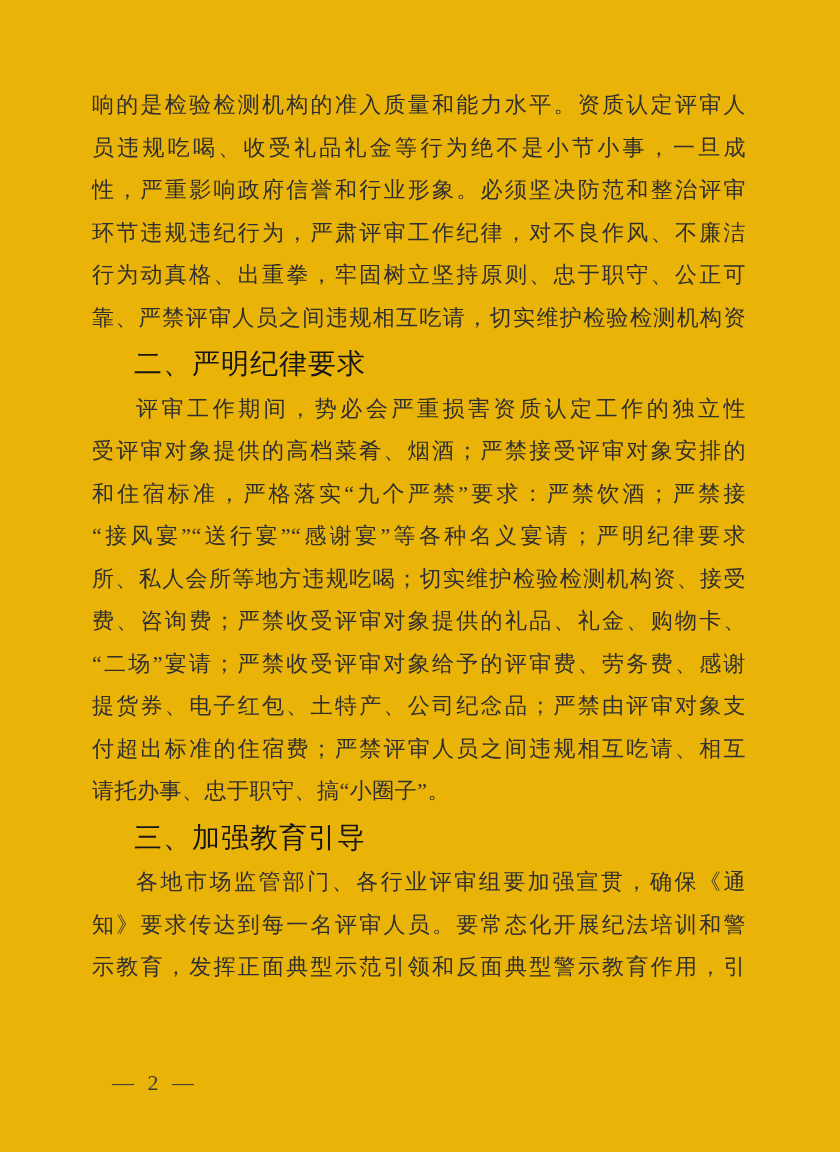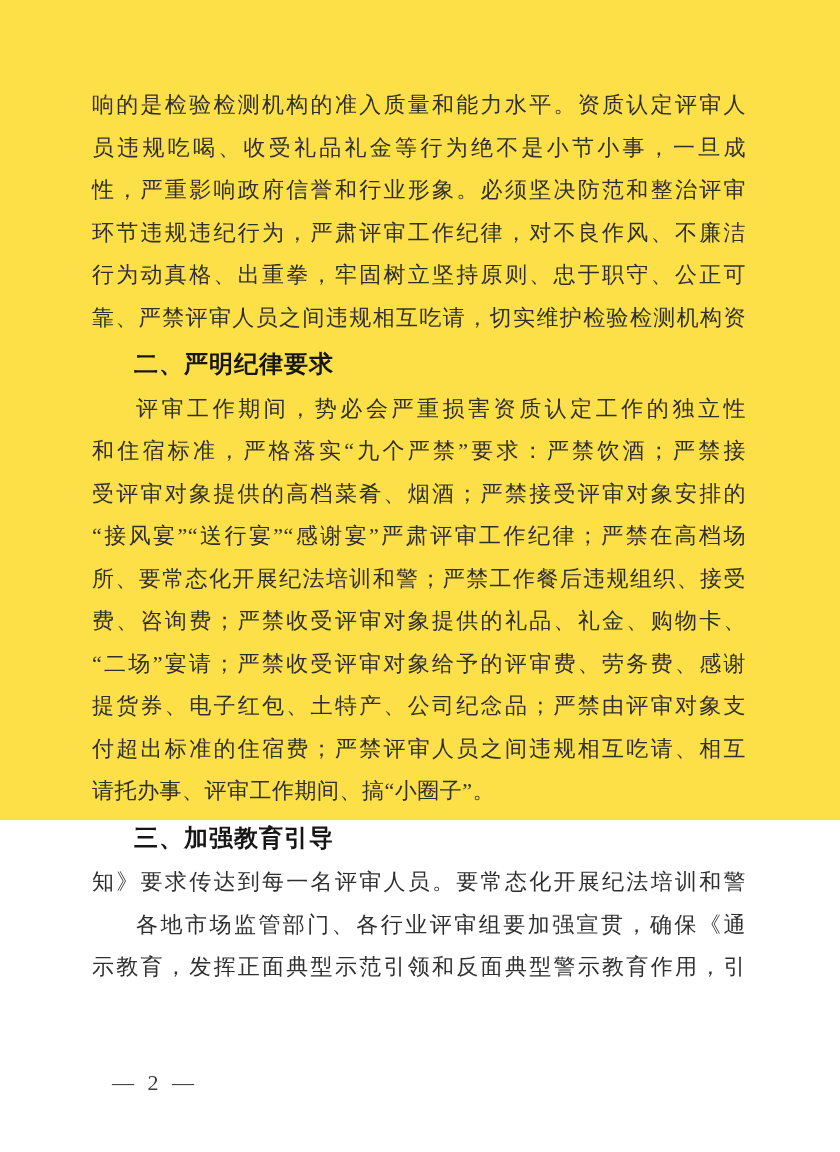--- a/index.html
+++ b/index.html
@@ -6,22 +6,22 @@
   html, body {
     width: 840px;
     height: 1152px;
     background: #ffffff;
     font-family: "Liberation Serif", serif;
     overflow: hidden;
   }
   .page {
     position: relative;
     width: 840px;
-    height: 820px;
-    background: #fde047;
+    height: 1152px;
+    background: #eab308;
   }
   .doc-body {
     position: absolute;
     left: 92px;
     top: 84px;
     width: 654px;
     color: #2f2f2f;
   }
   .para { width: 100%; }
   .line {
@@ -34,22 +34,22 @@
   .line.fill {
     text-align: justify;
     text-align-last: justify;
     text-justify: inter-character;
   }
   .line.indent {
     text-indent: 44px;
   }
   .heading {
     font-family: "Liberation Sans", sans-serif;
-    font-weight: bold;
-    font-size: 24px;
+    font-weight: normal;
+    font-size: 28px;
     line-height: 42.5px;
     height: 42.5px;
     margin-top: 4px;
     margin-bottom: 2px;
     padding-left: 42px;
     color: #161616;
     letter-spacing: 1px;
   }
   .page-number {
     position: absolute;
@@ -70,31 +70,31 @@
         <div class="line fill">响的是检验检测机构的准入质量和能力水平。资质认定评审人</div>
         <div class="line fill">员违规吃喝、收受礼品礼金等行为绝不是小节小事，一旦成</div>
         <div class="line fill">性，严重影响政府信誉和行业形象。必须坚决防范和整治评审</div>
         <div class="line fill">环节违规违纪行为，严肃评审工作纪律，对不良作风、不廉洁</div>
         <div class="line fill">行为动真格、出重拳，牢固树立坚持原则、忠于职守、公正可</div>
         <div class="line fill">靠、严禁评审人员之间违规相互吃请，切实维护检验检测机构资</div>
       </div>
       <div class="heading">二、严明纪律要求</div>
       <div class="para">
         <div class="line fill indent">评审工作期间，势必会严重损害资质认定工作的独立性</div>
+        <div class="line fill">受评审对象提供的高档菜肴、烟酒；严禁接受评审对象安排的</div>
         <div class="line fill">和住宿标准，严格落实“九个严禁”要求：严禁饮酒；严禁接</div>
-        <div class="line fill">受评审对象提供的高档菜肴、烟酒；严禁接受评审对象安排的</div>
-        <div class="line fill">“接风宴”“送行宴”“感谢宴”严肃评审工作纪律；严禁在高档场</div>
-        <div class="line fill">所、要常态化开展纪法培训和警；严禁工作餐后违规组织、接受</div>
+        <div class="line fill">“接风宴”“送行宴”“感谢宴”等各种名义宴请；严明纪律要求</div>
+        <div class="line fill">所、私人会所等地方违规吃喝；切实维护检验检测机构资、接受</div>
         <div class="line fill">费、咨询费；严禁收受评审对象提供的礼品、礼金、购物卡、</div>
         <div class="line fill">“二场”宴请；严禁收受评审对象给予的评审费、劳务费、感谢</div>
         <div class="line fill">提货券、电子红包、土特产、公司纪念品；严禁由评审对象支</div>
         <div class="line fill">付超出标准的住宿费；严禁评审人员之间违规相互吃请、相互</div>
-        <div class="line">请托办事、评审工作期间、搞“小圈子”。</div>
+        <div class="line">请托办事、忠于职守、搞“小圈子”。</div>
       </div>
       <div class="heading">三、加强教育引导</div>
       <div class="para">
+        <div class="line fill indent">各地市场监管部门、各行业评审组要加强宣贯，确保《通</div>
         <div class="line fill">知》要求传达到每一名评审人员。要常态化开展纪法培训和警</div>
-        <div class="line fill indent">各地市场监管部门、各行业评审组要加强宣贯，确保《通</div>
         <div class="line fill">示教育，发挥正面典型示范引领和反面典型警示教育作用，引</div>
       </div>
     </div>
   <div class="page-number">— 2 —</div>
 </div>
 
 </body></html>

